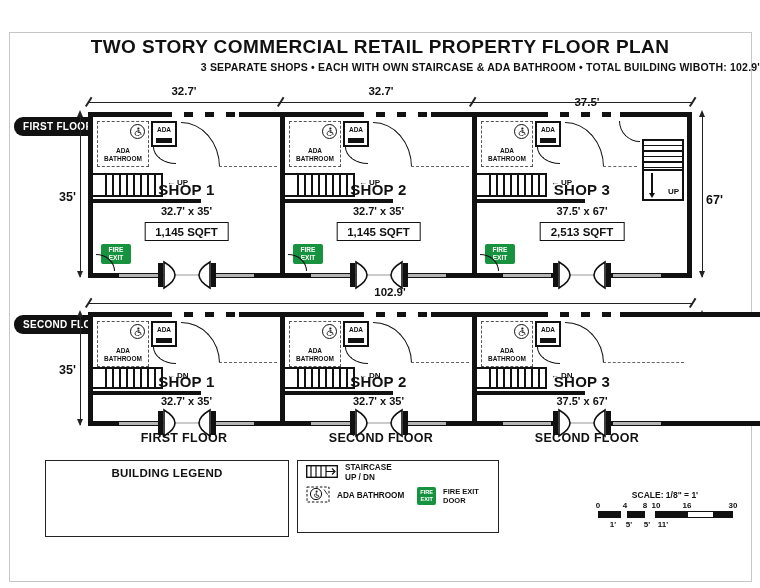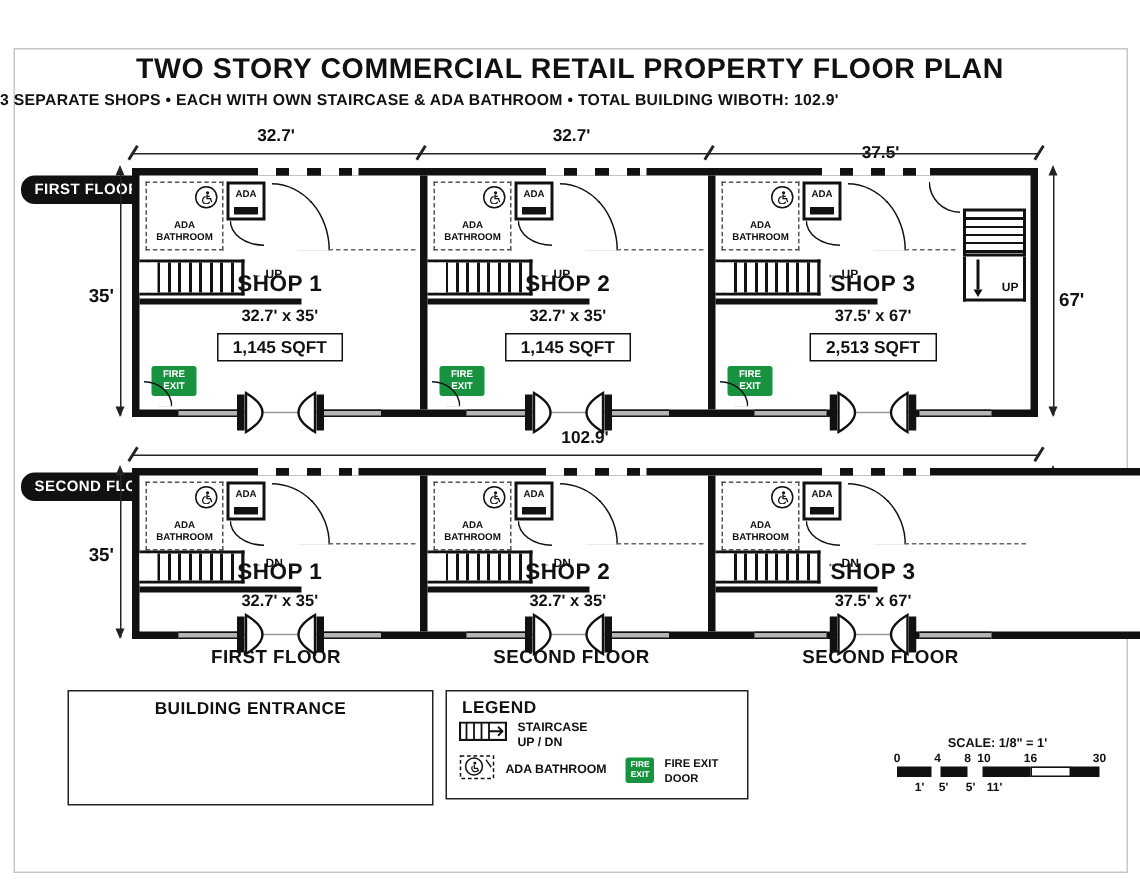--- a/index.html
+++ b/index.html
@@ -1,21 +1,21 @@
 <!DOCTYPE html>
 <html style="--fire-exit-green: #17923f; --wall-black: #111111; --window-gray: #b5b5b5;"><head>
 <meta charset="utf-8">
 <style>
   html,body{margin:0;padding:0;background:#fff;}
   .page{position:relative;width:760px;height:588px;background:#fff;overflow:hidden;
         font-family:"Liberation Sans",sans-serif;color:#111;}
   .frame{position:absolute;left:9px;top:32px;width:741px;height:548px;border:1px solid #c6c6c6;}
   .title{position:absolute;left:0;top:36px;width:760px;text-align:center;font-size:19px;
          font-weight:800;letter-spacing:.4px;}
-  .subtitle{position:absolute;left:0;top:61px;width:760px;text-align:left;font-size:10.5px;
+  .subtitle{position:absolute;left:0;top:61px;width:760px;text-align:right;font-size:10.5px;
          font-weight:700;letter-spacing:.2px;}
   
   .badge{position:absolute;background:#111;color:#fff;font-size:10px;font-weight:800;
          padding:4px 9px;border-radius:9px;letter-spacing:.3px;}
   .badge1{left:14px;top:117px;} .badge2{left:14px;top:315px;}
   
   .hline{position:absolute;border-top:1.5px solid #222;}
   .tk{position:absolute;width:11px;height:1.5px;background:#222;transform:rotate(-58deg);}
   .dimlab{position:absolute;font-size:11.5px;font-weight:800;text-align:center;}
   .vline{position:absolute;border-left:1.5px solid #222;}
@@ -426,25 +426,24 @@
             <rect x="53" y="3" width="5" height="24" fill="#111"></rect>
           </svg></div>
     </div>
   </div>
 
   <div class="bottom-label" style="left:88px;width:192px">FIRST FLOOR</div>
   <div class="bottom-label" style="left:285px;width:192px">SECOND FLOOR</div>
   <div class="bottom-label" style="left:477px;width:220px">SECOND FLOOR</div>
 
   <div class="summary">
-    <div class="summary-title">BUILDING ENTRANCE</div>
+    <div class="summary-title">BUILDING LEGEND</div>
   </div>
 
   <div class="legend">
-    <div class="legend-title">LEGEND</div>
     <div class="lg-row">
       <span><svg viewBox="0 0 32 13" width="32" height="13">
             <rect x="0.7" y="0.7" width="30.6" height="11.6" fill="#fff" stroke="#111" stroke-width="1.4"></rect>
             <line x1="5" y1="1" x2="5" y2="12" stroke="#111" stroke-width="1.2"></line>
             <line x1="10" y1="1" x2="10" y2="12" stroke="#111" stroke-width="1.2"></line>
             <line x1="15" y1="1" x2="15" y2="12" stroke="#111" stroke-width="1.2"></line>
             <line x1="20" y1="1" x2="20" y2="12" stroke="#111" stroke-width="1.2"></line>
             <path d="M20,6.5 L29,6.5 M26,3.5 L29,6.5 L26,9.5" stroke="#111" stroke-width="1.2" fill="none"></path>
           </svg></span>
       <span class="lg-label">

